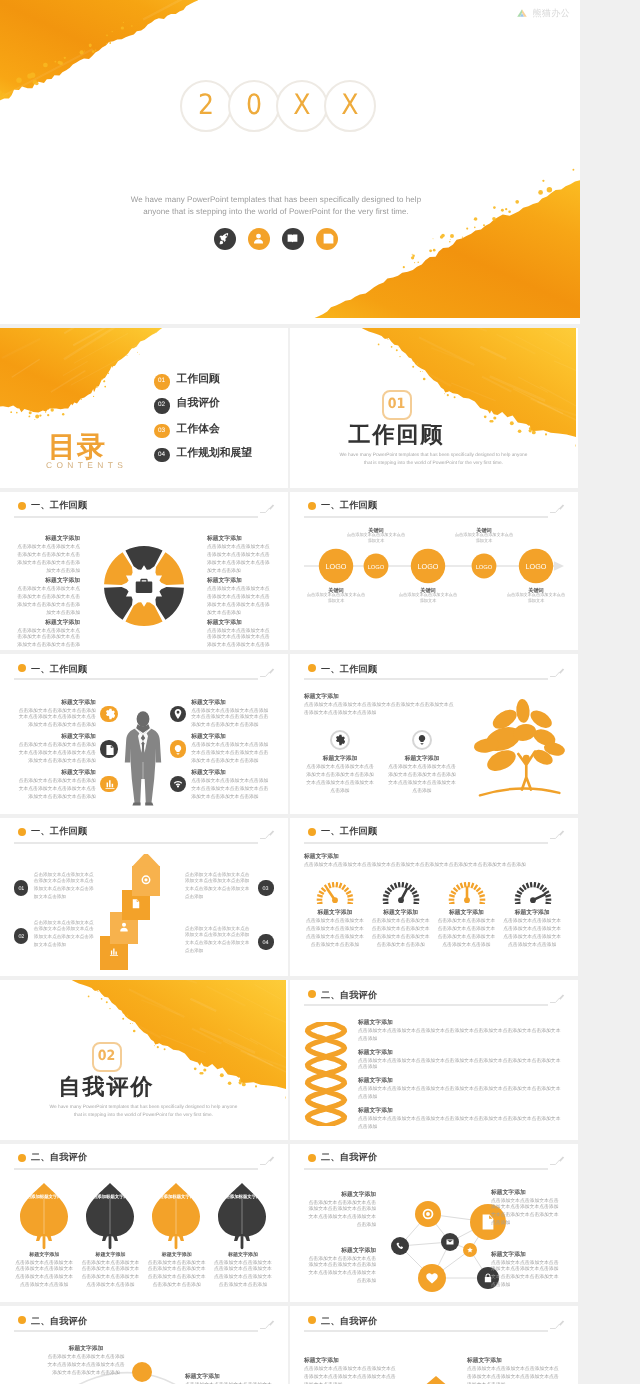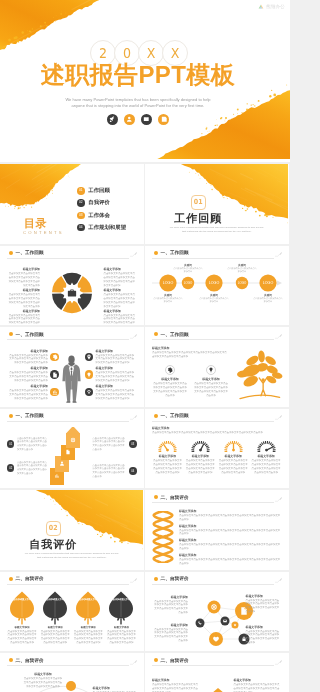--- a/index.html
+++ b/index.html
@@ -119,21 +119,21 @@
   .cv-a{position:absolute;left:16px;top:0;width:40px;text-align:center;}
   .cv-b{position:absolute;right:0;top:14px;width:44px;}
 
   
   .hs-svg{position:absolute;left:46px;top:16px;}
   .hs-a{position:absolute;left:0;top:6px;width:48px;}
   .hs-b{position:absolute;right:0;top:6px;width:48px;}
 
   
   .c-brush{position:absolute;left:0;top:0;width:88px;height:46px;}
-  .c-title{position:absolute;left:24px;top:53px;font-size:11px;font-weight:bold;color:#efa236;letter-spacing:.5px;line-height:12px;}
+  .c-title{position:absolute;left:24px;top:53px;font-size:14px;font-weight:bold;color:#efa236;letter-spacing:.5px;line-height:12px;}
   .c-sub{position:absolute;left:23px;top:66px;font-size:4.2px;color:#d3ae7b;letter-spacing:2.2px;line-height:5px;}
   .c-list{position:absolute;left:77px;top:23px;}
   .c-item{display:flex;align-items:center;gap:3.8px;margin-bottom:4.8px;}
   .c-num{width:7.5px;height:7.5px;border-radius:50%;display:flex;align-items:center;justify-content:center;
      font-size:3.2px;color:#fff;flex:0 0 7.5px;line-height:7.5px;}
   .c-lbl{font-size:5.4px;color:#3c3c3c;font-weight:bold;line-height:7.5px;}
 
   
   .sec-brush{position:absolute;left:0;top:0;width:143px;height:60px;}
   .sec-num{position:absolute;left:0;right:37px;top:31px;}
@@ -285,21 +285,20 @@
       <span class="wm-txt">熊猫办公</span>
     </div>
 
     <div class="yearrow">
       <div class="ycirc">2</div>
       <div class="ycirc">0</div>
       <div class="ycirc">X</div>
       <div class="ycirc">X</div>
     </div>
 
-    <div class="htitle">述职报告PPT模板</div>
     <div class="hsub">
       <div>We have many PowerPoint templates that has been specifically designed to help</div>
       <div>anyone that is stepping into the world of PowerPoint for the very first time.</div>
     </div>
     <div class="hicons">
       <div class="hic" style="background:#3c3c3c">
         <svg width="6.5" height="6.5" viewBox="0 0 16 16" fill="#fff">
             <path d="M11.6 1.4c-2.6.2-4.6 1.6-6 3.5L3.3 4.4 1.6 6.1l2.1 1.1c-.2.5-.3 1-.4 1.4l1.9 1.9c.5-.1 1-.2 1.5-.4l1.1 2.1 1.7-1.7-.5-2.3c1.9-1.4 3.3-3.4 3.5-6 .1-.5-.3-.9-.9-.8zm-1.2 4c-.6 0-1.1-.5-1.1-1.1S9.8 3.2 10.4 3.2s1.1.5 1.1 1.1-.5 1.1-1.1 1.1zM3 11c-.8.8-1 4-1 4s3.2-.2 4-1c.5-.5.5-1.4 0-2s-2.5-1.5-3-1z"></path>
           </svg>
       </div>

